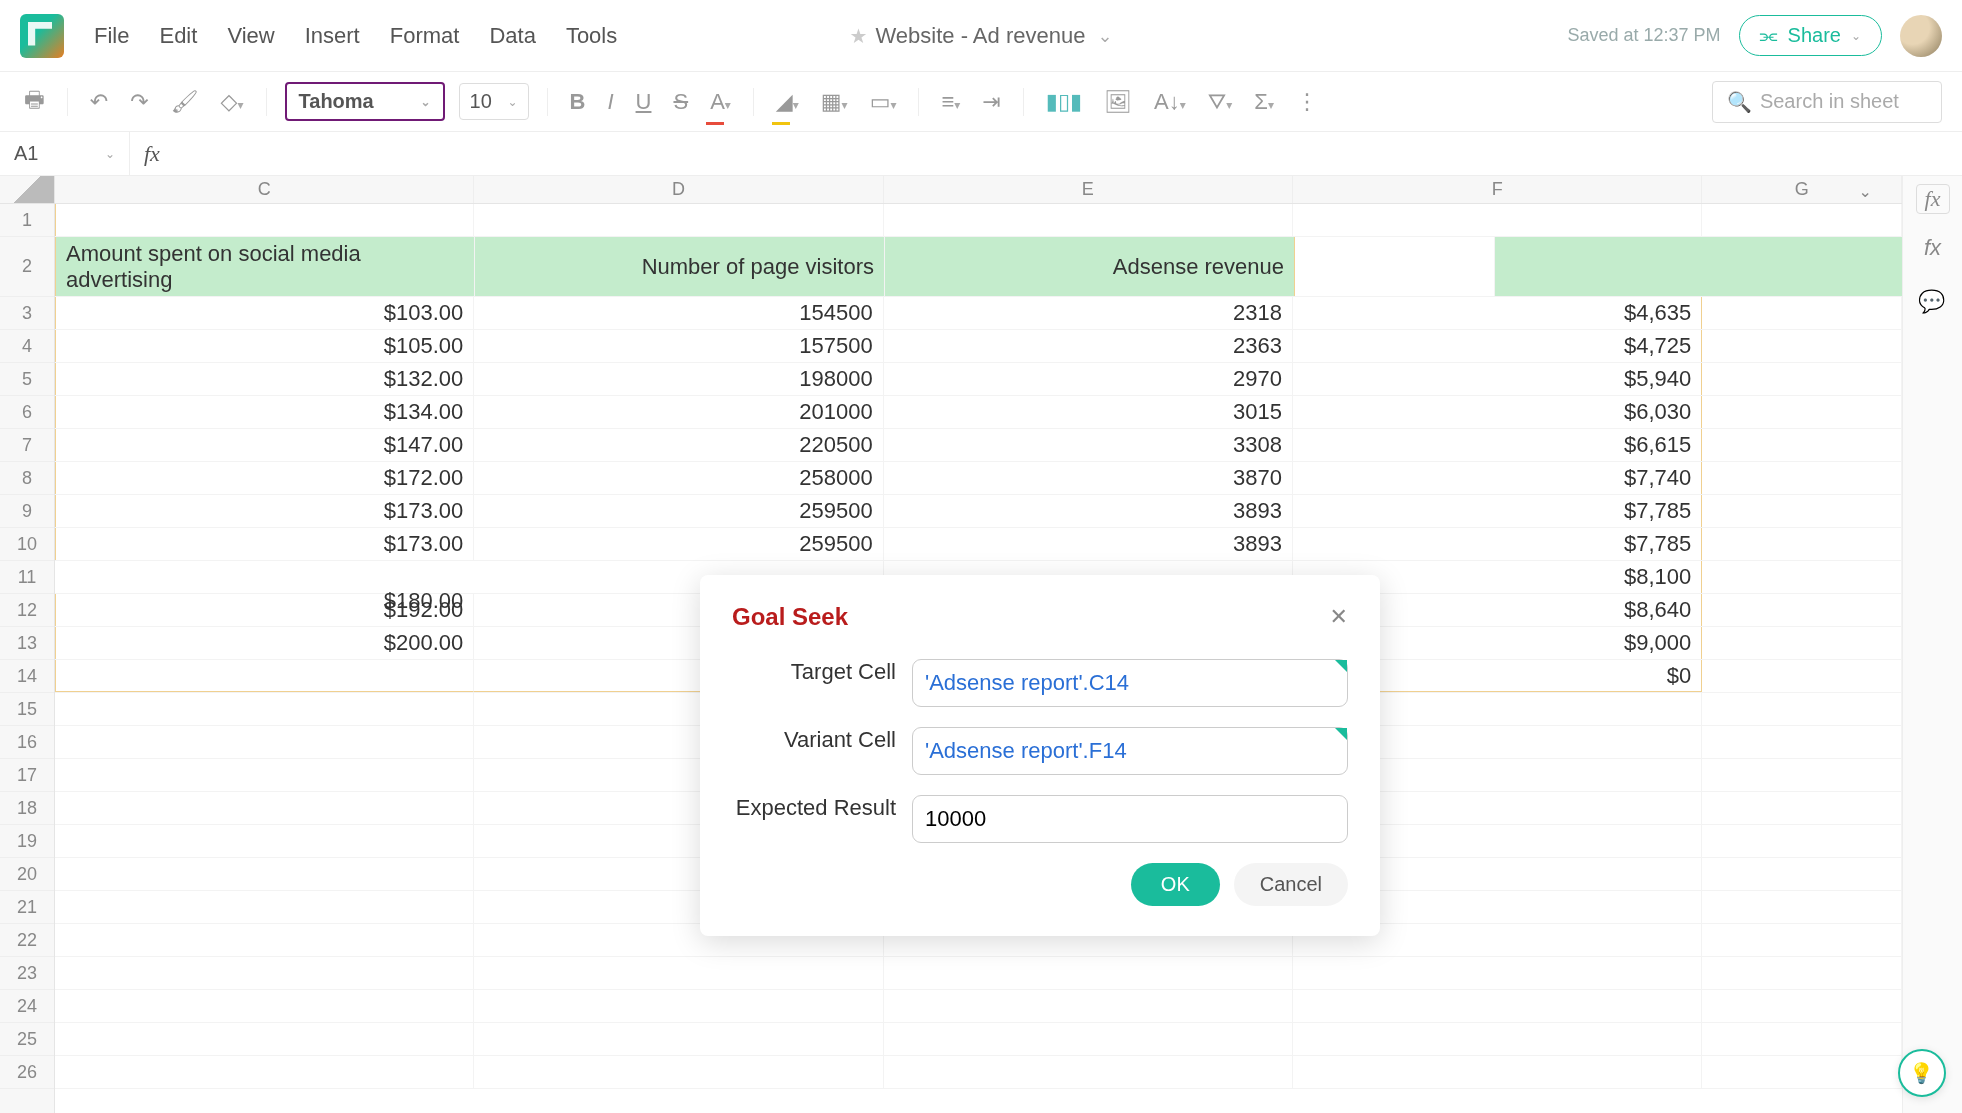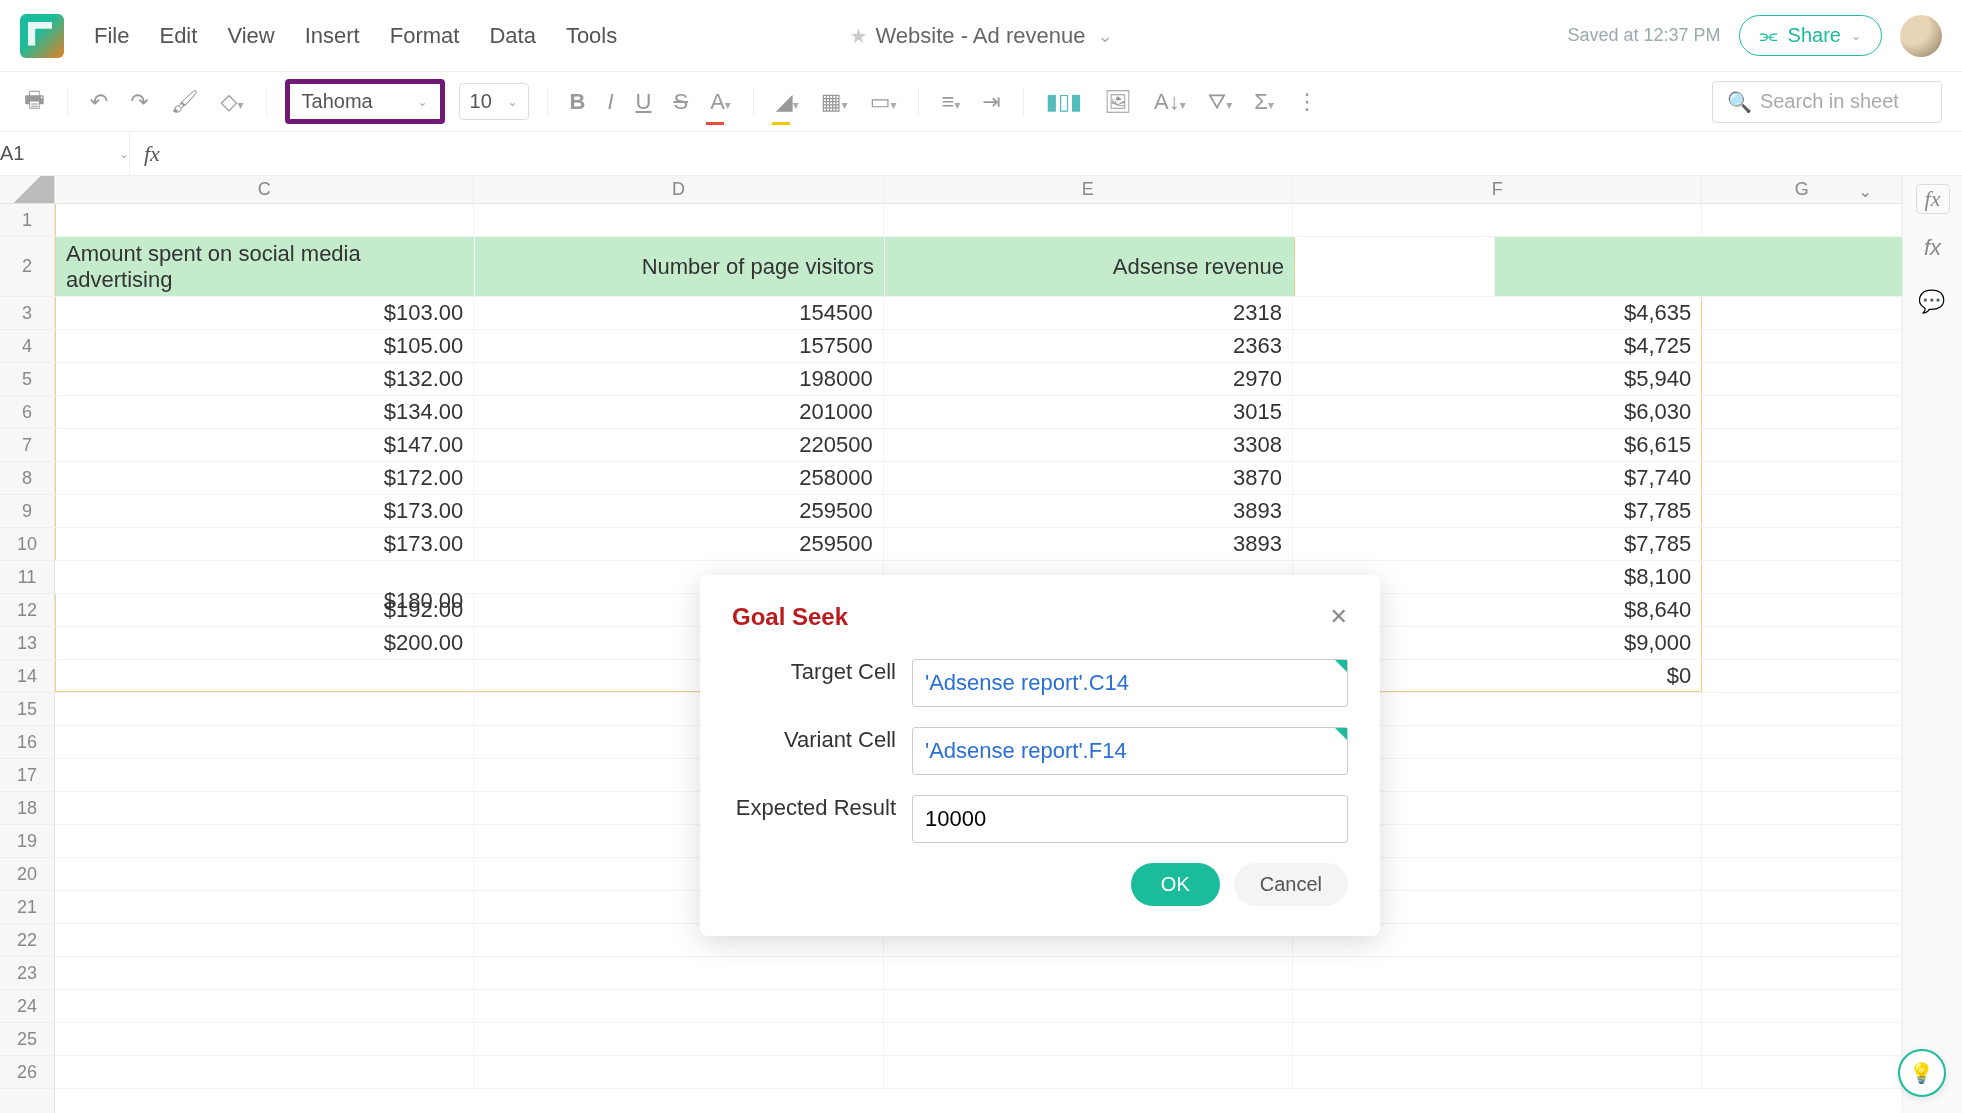--- a/index.html
+++ b/index.html
@@ -17,31 +17,31 @@
 .title-chevron { color:#aaa; font-size:18px; margin-left:4px; }
 .right-area { margin-left:auto; display:flex; align-items:center; gap:18px; }
 .saved-text { color:#9aa; font-size:18px; }
 .share-btn { display:flex; align-items:center; gap:10px; border:1.5px solid #1abc9c; color:#1abc9c; padding:8px 20px; border-radius:25px; font-size:20px; cursor:pointer; }
 .avatar { width:42px; height:42px; border-radius:50%; background: radial-gradient(circle at 30% 30%, #e8d5b5 40%, #8a7a5a); }
 
 
 .toolbar { display:flex; align-items:center; height:60px; padding:0 20px; gap:14px; border-bottom:1px solid #eee; color:#888; }
 .tb-icon { font-size:22px; color:#999; cursor:pointer; padding:4px; }
 .tb-sep { width:1px; height:28px; background:#eee; margin:0 4px; }
-.font-select { display:flex; align-items:center; justify-content:space-between; border:5px solid #701a75; border-radius:4px; padding:6px 12px; width:160px; font-size:20px; color:#555; cursor:pointer; }
+.font-select { display:flex; align-items:center; justify-content:space-between; border:2px solid #701a75; border-radius:4px; padding:6px 12px; width:160px; font-size:20px; color:#555; cursor:pointer;font-weight:bold; }
 .size-select { display:flex; align-items:center; justify-content:space-between; border:1px solid #ddd; border-radius:4px; padding:6px 10px; width:70px; font-size:20px; color:#555; cursor:pointer; }
 .chev { font-size:12px; color:#aaa; }
 .font-color { position:relative; }
 .font-color::after { content:''; position:absolute; left:0; bottom:-6px; width:18px; height:3px; background:#e74c3c; }
 .fill-color::after { content:''; position:absolute; left:0; bottom:-6px; width:18px; height:3px; background:#f1c40f; }
 .searchbox { margin-left:auto; display:flex; align-items:center; gap:8px; border:1px solid #ddd; border-radius:4px; padding:8px 14px; width:230px; color:#aaa; font-size:20px; }
 
 
 .formula-bar { display:flex; align-items:center; height:44px; border-bottom:1px solid #eee; }
-.name-box { width:130px; padding:0 0; display:flex; align-items:center; justify-content:space-between; border-right:1px solid #eee; height:100%; font-size:20px; color:#555; }
+.name-box { width:130px; padding:0 14px; display:flex; align-items:center; justify-content:space-between; border-right:1px solid #eee; height:100%; font-size:20px; color:#555; }
 .fx-label { font-family:serif; font-style:italic; font-size:22px; color:#555; padding:0 14px; }
 
 
 .grid-area { position:relative; display:flex; height: 937px; }
 .row-headers { width:55px; background:#f7f7f7; border-right:1px solid #e5e5e5; }
 .corner { height:28px; background:linear-gradient(135deg, transparent 50%, #bbb 50%); border-bottom:1px solid #e5e5e5; font-size:10px; text-align:right; padding-right:4px; color:#888; }
 .row-h { height:33px; display:flex; align-items:center; justify-content:center; font-size:18px; color:#888; border-bottom:1px solid #eee; }
 .col-headers { display:flex; background:#f7f7f7; height:28px; border-bottom:1px solid #e5e5e5; position:absolute; left:55px; top:0; right:60px; }
 .col-h { display:flex; align-items:center; justify-content:center; font-size:18px; color:#888; border-right:1px solid #eee; }
 .cells { position:absolute; left:55px; top:28px; right:60px; bottom:0; }
@@ -58,21 +58,21 @@
 .sidetools { position:absolute; right:0; top:0; width:60px; background:#fafafa; border-left:1px solid #eee; height:100%; display:flex; flex-direction:column; align-items:center; gap:14px; padding-top:8px; }
 .sidetool { width:40px; height:40px; display:flex; align-items:center; justify-content:center; color:#888; font-size:22px; cursor:pointer; }
 
 
 .dialog-overlay { position:absolute; left:700px; top:575px; width:680px; background:#fff; border-radius:8px; box-shadow:0 6px 30px rgba(0,0,0,.15); padding:28px 32px 30px; }
 .dialog-header { display:flex; justify-content:space-between; align-items:center; margin-bottom:28px; }
 .dialog-title { font-size:24px; font-weight:600; color:#b91c1c; }
 .dialog-close { color:#888; font-size:22px; cursor:pointer; }
 .dialog-row { display:flex; align-items:flex-start; margin-bottom:20px; }
 .dialog-label { width:180px; text-align:right; padding-right:16px; font-size:22px; color:#333; }
-.dialog-input { flex:1; border:1px solid #ccc; border-radius:3px; padding:10px 12px; font-size:22px; position:relative; }
+.dialog-input { flex:1; border:1px solid #ccc; border-radius:9px; padding:10px 12px; font-size:22px; position:relative; }
 .dialog-input.ref { color:#2a6fd6; }
 .dialog-input.ref::after { content:''; position:absolute; right:0; top:0; border:6px solid transparent; border-top-color:#1abc9c; border-right-color:#1abc9c; }
 .dialog-buttons { display:flex; justify-content:flex-end; gap:14px; margin-top:18px; }
 .btn-ok { background:#1abc9c; color:#fff; border:none; border-radius:22px; padding:10px 30px; font-size:20px; cursor:pointer; }
 .btn-cancel { background:#f4f4f4; color:#555; border:none; border-radius:22px; padding:10px 26px; font-size:20px; cursor:pointer; }
 
 
 .help-bubble { position:absolute; right:16px; bottom:16px; width:48px; height:48px; border-radius:50%; background:#fff; border:2px solid #1abc9c; display:flex; align-items:center; justify-content:center; color:#1abc9c; font-size:20px; box-shadow:0 2px 8px rgba(0,0,0,.1); }
 .dropdown-collapse { position:absolute; right:90px; top:6px; color:#888; font-size:16px; }
 </style>

